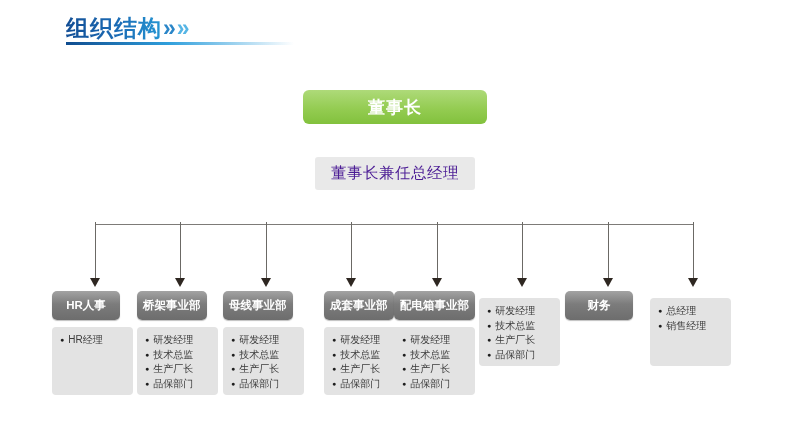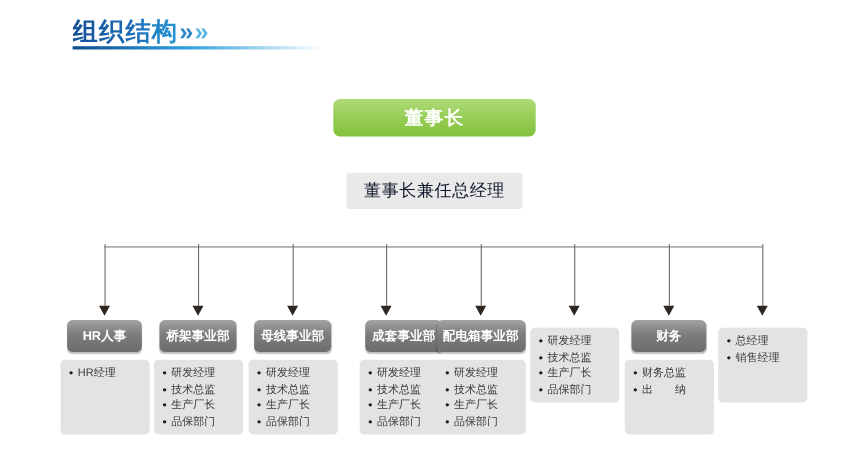--- a/index.html
+++ b/index.html
@@ -24,34 +24,34 @@
   
   .root-box{
     position:absolute;left:303px;top:90px;width:184px;height:34px;
     border-radius:6px;display:flex;align-items:center;justify-content:center;
     background:linear-gradient(180deg,#aeda79 0%,#94cc52 55%,#82c13d 100%);
     color:#ffffff;font-size:17px;font-weight:bold;letter-spacing:1px;
   }
   .secondary-box{
     position:absolute;left:315px;top:157px;width:160px;height:33px;
     border-radius:3px;display:flex;align-items:center;justify-content:center;
-    background:#e9e9e9;color:#0f172a;font-size:15.5px;letter-spacing:.5px;
+    background:#e9e9e9;color:#4c1d95;font-size:15.5px;letter-spacing:.5px;
   }
 
   
   .rail{position:absolute;top:224px;height:1px;background:#7d7b78;}
   .drop-line{position:absolute;top:222px;width:1px;height:56px;background:#6b6965;}
   .arrow-head{
     position:absolute;top:278px;width:0;height:0;
     border-left:5px solid transparent;border-right:5px solid transparent;
     border-top:9px solid #2e2721;
   }
 
   
-  .col{position:absolute;top:291px;width:86px;display:flex;flex-direction:column;align-items:center;}
+  .col{position:absolute;top:291px;width:86px;display:flex;flex-direction:column;align-items:flex-start;}
   .dept-header{
     box-sizing:border-box;min-width:68px;max-width:86px;height:29px;
     padding:0 6px;border-radius:5px;display:flex;align-items:center;justify-content:center;
     background:linear-gradient(180deg,#a3a3a3 0%,#7c7c7c 45%,#6d6d6d 100%);
     box-shadow:0 1px 1px rgba(0,0,0,.25);
     color:#ffffff;font-size:11.5px;font-weight:bold;white-space:nowrap;
   }
   .member-list{
     box-sizing:border-box;margin-top:7px;width:81px;height:68px;
     border-radius:4px;background:#e3e3e3;padding:6px 0 0 8px;
@@ -208,30 +208,20 @@
           </div>
           <div class="member-item">
             <span class="bullet">●</span>
             <span class="member-label">品保部门</span>
           </div>
         </div>
   </div>
 
   <div class="col" style="left: 565px;">
     <div class="dept-header">财务</div>
-    <div class="member-list">
-          <div class="member-item">
-            <span class="bullet">●</span>
-            <span class="member-label">财务总监</span>
-          </div>
-          <div class="member-item">
-            <span class="bullet">●</span>
-            <span class="member-label">出　　纳</span>
-          </div>
-        </div>
   </div>
 
   <div class="col" style="left: 650px;">
     <div class="member-list">
           <div class="member-item">
             <span class="bullet">●</span>
             <span class="member-label">总经理</span>
           </div>
           <div class="member-item">
             <span class="bullet">●</span>

